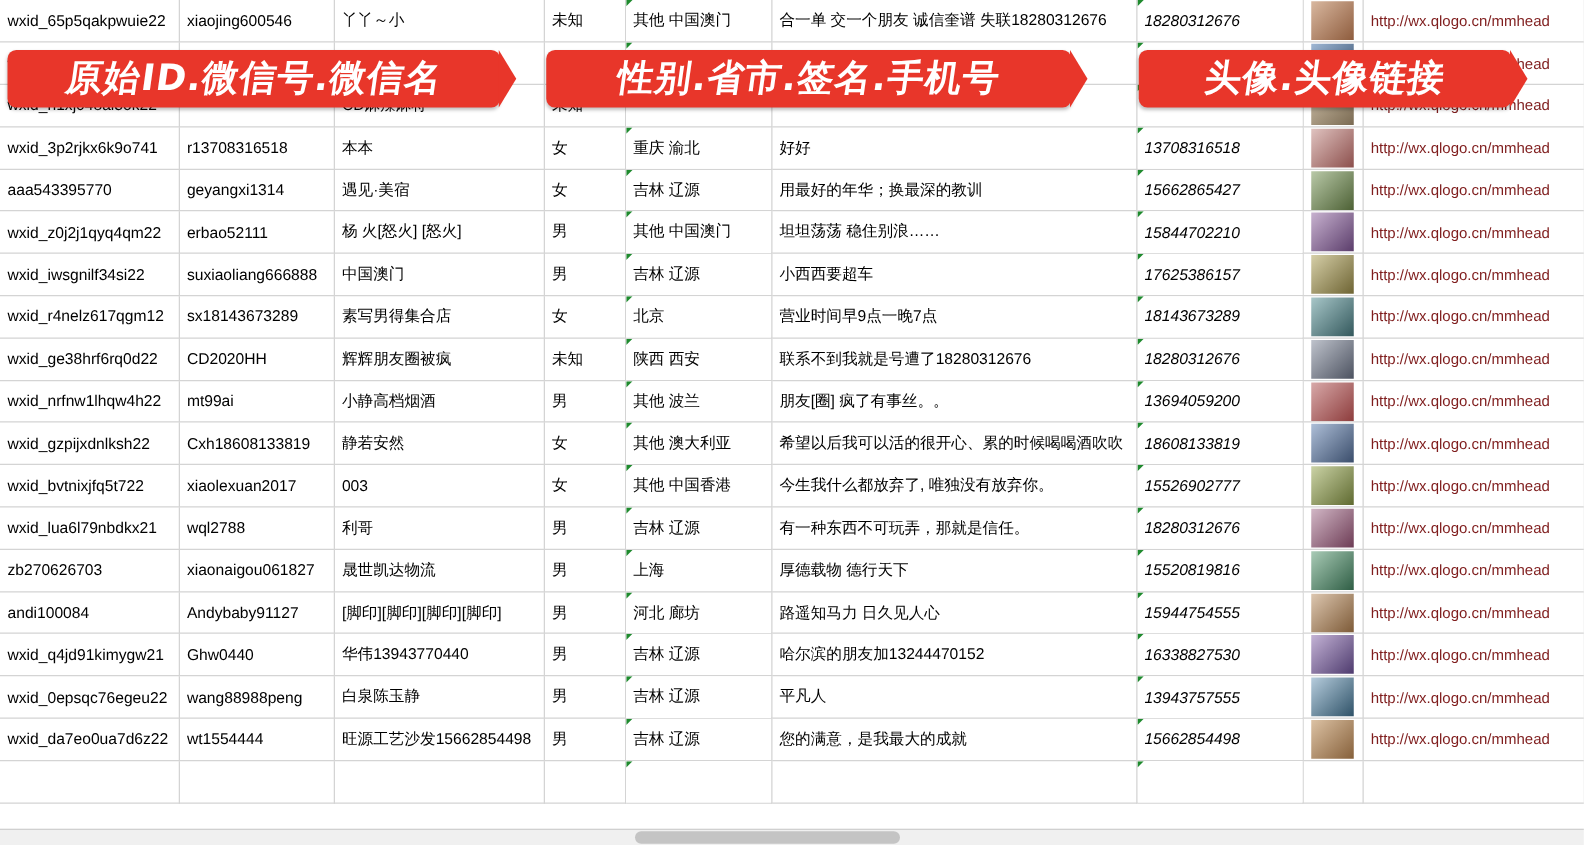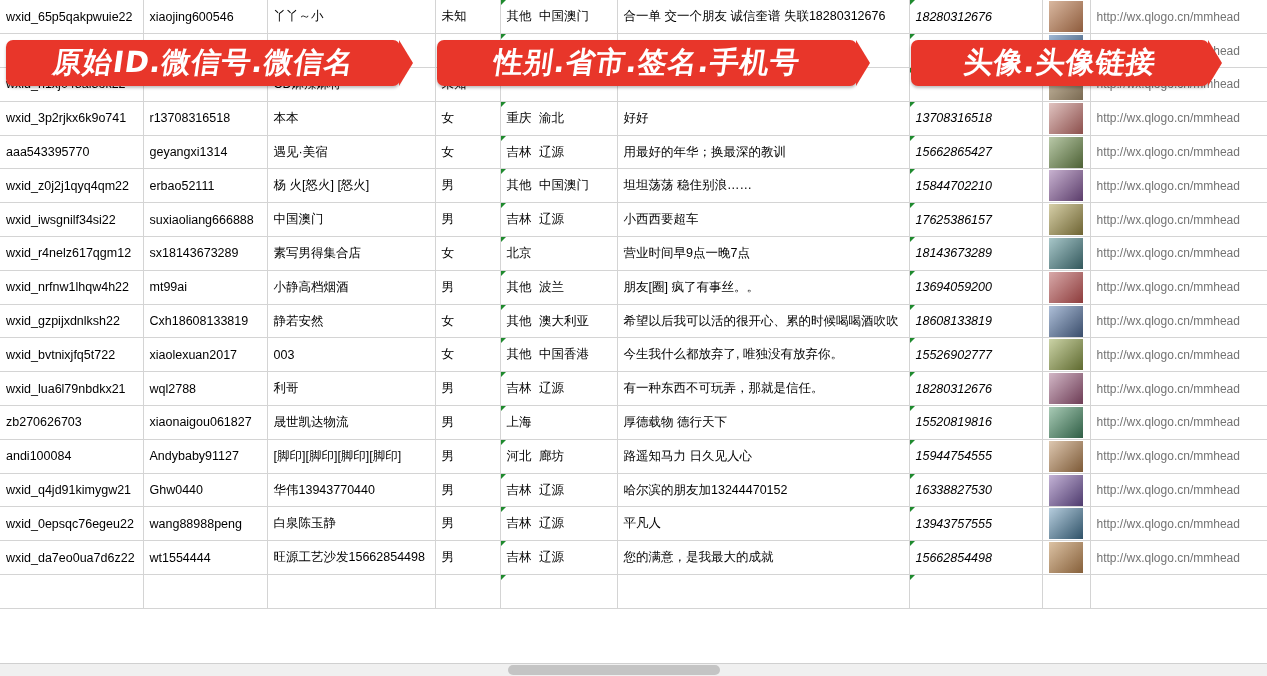--- a/index.html
+++ b/index.html
@@ -43,39 +43,39 @@
     overflow: hidden;
     box-sizing: border-box;
     background: #ffffff;
   }
 
   
   .c-id      { width: 143px; }
   .c-wxno    { width: 124px; }
   .c-name    { width: 168px; }
   .c-sex     { width: 65px; }
-  .c-prov    { width: 117px; font-family: Liberation Mono, monospace; }
+  .c-prov    { width: 117px; }
   .c-sign    { width: 292px; }
   .c-phone   { width: 133px; font-style: italic; }
   .c-avatar  { width: 48px; padding: 0 !important; }
   .c-link    { width: 177px; }
 
   .avatar-cell {
     text-align: center;
   }
   .avatar-img {
     width: 34px;
     height: 31px;
     display: inline-block;
     vertical-align: middle;
     border: 0;
   }
 
   .link-text {
-    color: #737373;
+    color: #7f1d1d;
     font-size: 12px;
   }
 
   
   .corner {
     position: relative;
   }
   .corner::before {
     content: "";
     position: absolute;
@@ -246,20 +246,31 @@
           <td class="c-wxno">sx18143673289</td>
           <td class="c-name">素写男得集合店</td>
           <td class="c-sex">女</td>
           <td class="c-prov corner">北京</td>
           <td class="c-sign">营业时间早9点一晚7点</td>
           <td class="c-phone corner">18143673289</td>
           <td class="c-avatar avatar-cell"><span class="avatar-img" style="background: linear-gradient(135deg, rgb(168, 199, 201) 0%, rgb(51, 88, 92) 100%);"></span></td>
           <td class="c-link"><span class="link-text">http://wx.qlogo.cn/mmhead</span></td>
         </tr>
         <tr>
+          <td class="c-id">wxid_ge38hrf6rq0d22</td>
+          <td class="c-wxno">CD2020HH</td>
+          <td class="c-name">辉辉朋友圈被疯</td>
+          <td class="c-sex">未知</td>
+          <td class="c-prov corner">陕西 西安</td>
+          <td class="c-sign">联系不到我就是号遭了18280312676</td>
+          <td class="c-phone corner">18280312676</td>
+          <td class="c-avatar avatar-cell"><span class="avatar-img" style="background: linear-gradient(135deg, rgb(191, 195, 204) 0%, rgb(76, 82, 96) 100%);"></span></td>
+          <td class="c-link"><span class="link-text">http://wx.qlogo.cn/mmhead</span></td>
+        </tr>
+        <tr>
           <td class="c-id">wxid_nrfnw1lhqw4h22</td>
           <td class="c-wxno">mt99ai</td>
           <td class="c-name">小静高档烟酒</td>
           <td class="c-sex">男</td>
           <td class="c-prov corner">其他 波兰</td>
           <td class="c-sign">朋友[圈] 疯了有事丝。。</td>
           <td class="c-phone corner">13694059200</td>
           <td class="c-avatar avatar-cell"><span class="avatar-img" style="background: linear-gradient(135deg, rgb(216, 169, 169) 0%, rgb(141, 60, 60) 100%);"></span></td>
           <td class="c-link"><span class="link-text">http://wx.qlogo.cn/mmhead</span></td>
         </tr>

